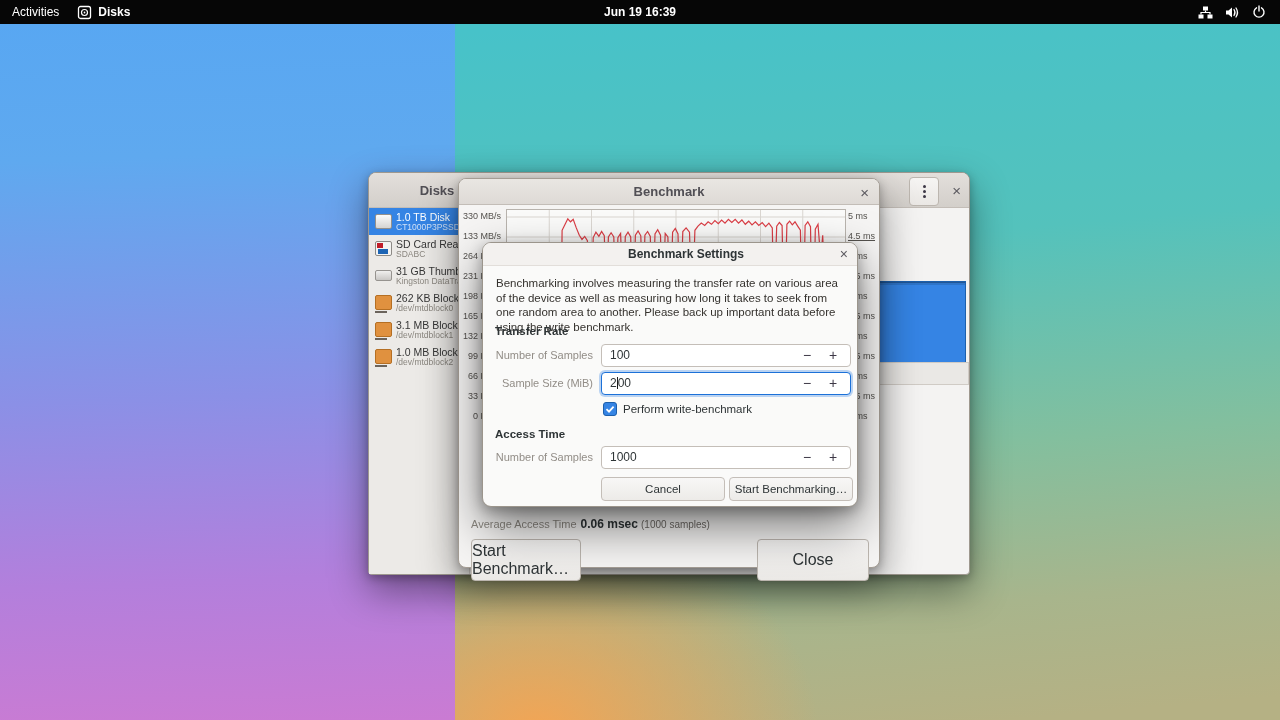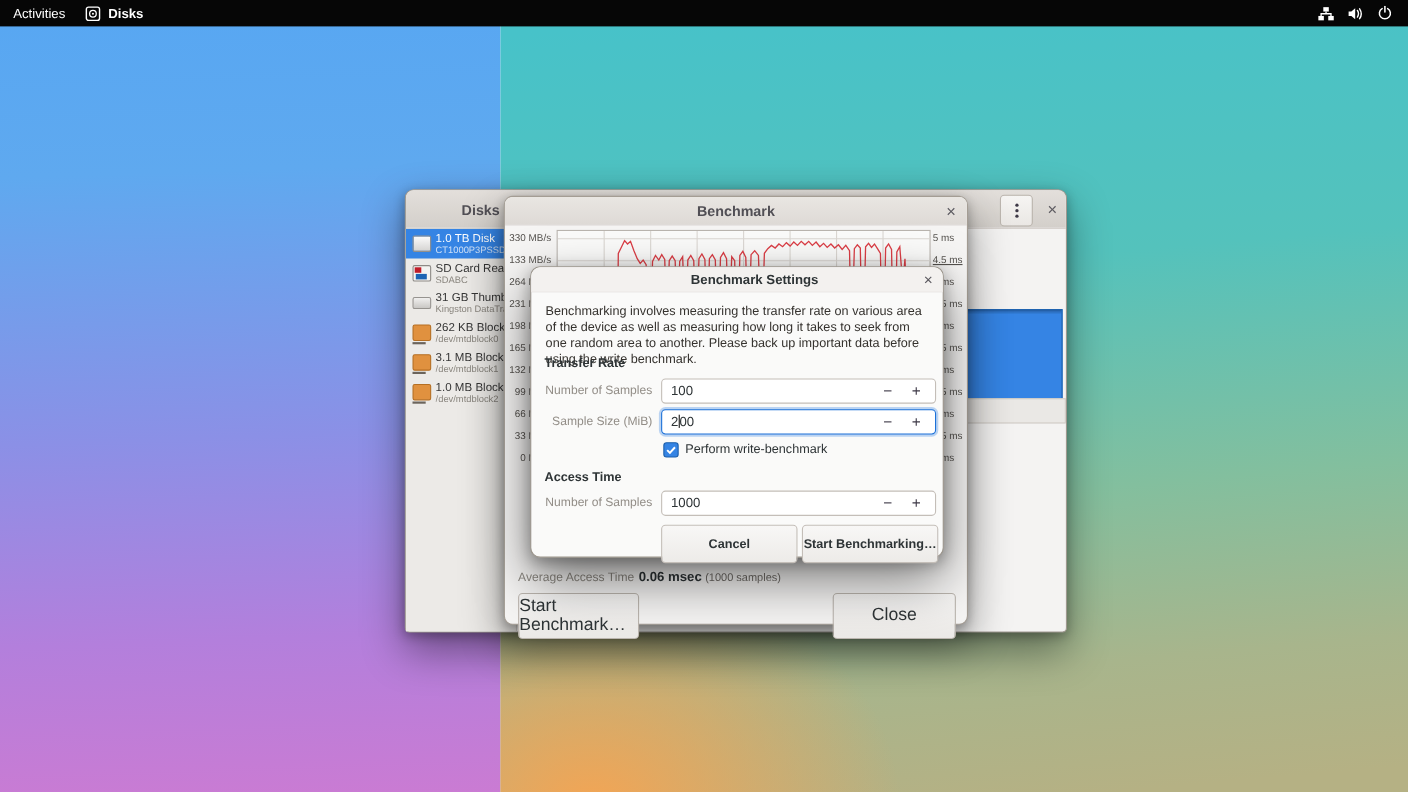--- a/index.html
+++ b/index.html
@@ -92,23 +92,23 @@
   .spin .minus,.spin .plus{position:absolute;top:0;width:22px;text-align:center;line-height:21px;
     font-size:14px;color:#3d3846;}
   .spin .minus{right:32px;}
   .spin .plus{right:6px;}
   .caret{display:inline-block;width:1px;height:12px;background:#1a1a1a;vertical-align:-2px;}
   #cbx-row{position:absolute;left:120px;top:159px;display:flex;align-items:center;gap:6px;}
   #cbx{width:14px;height:14px;border-radius:3px;background:#3584e4;border:1px solid #1c5fab;
     display:flex;align-items:center;justify-content:center;box-sizing:border-box;}
   #cbx svg{display:block;}
   #cbx-label{font-size:11.5px;color:#2e3436;}
-  .sbtn{position:absolute;top:234px;width:124px;height:35px;border:1px solid #c4beb8;border-radius:4px;
+  .sbtn{position:absolute;top:234px;width:124px;height:24px;border:1px solid #c4beb8;border-radius:4px;
     background:linear-gradient(#f8f7f6,#edebe8);font-size:11.5px;color:#2e3436;
-    display:flex;align-items:center;justify-content:center;box-sizing:border-box;font-weight:bold;}
+    display:flex;align-items:center;justify-content:center;box-sizing:border-box;}
 </style>
 </head>
 <body>
 
 <div id="bg-left" class="abs"></div>
 <div id="bg-right" class="abs"></div>
 
 <div id="topbar" class="abs">
   <div class="tb-left">
     <span>Activities</span>
@@ -116,20 +116,21 @@
       <span class="tb-icon">
         <svg width="15" height="15" viewBox="0 0 15 15">
             <rect x="1.5" y="1.5" width="12" height="12" rx="2" fill="none" stroke="#fff" stroke-width="1.3"></rect>
             <circle cx="7.5" cy="7.5" r="3" fill="none" stroke="#fff" stroke-width="1.2"></circle>
             <circle cx="7.5" cy="7.5" r="0.9" fill="#fff"></circle>
           </svg>
       </span>
       <span>Disks</span>
     </span>
   </div>
+  <div class="tb-center">Jun 19 16:39</div>
   <div class="tb-right">
     <span class="tb-icon">
       <svg width="15" height="13" viewBox="0 0 15 13">
           <rect x="5" y="0.5" width="5" height="4" fill="#fff"></rect>
           <rect x="0.5" y="8.5" width="5" height="4" fill="#fff"></rect>
           <rect x="9.5" y="8.5" width="5" height="4" fill="#fff"></rect>
           <path d="M7.5 4.5v2M3 8.5v-2h9v2" stroke="#fff" fill="none" stroke-width="1.2"></path>
         </svg>
     </span>
     <span class="tb-icon">

